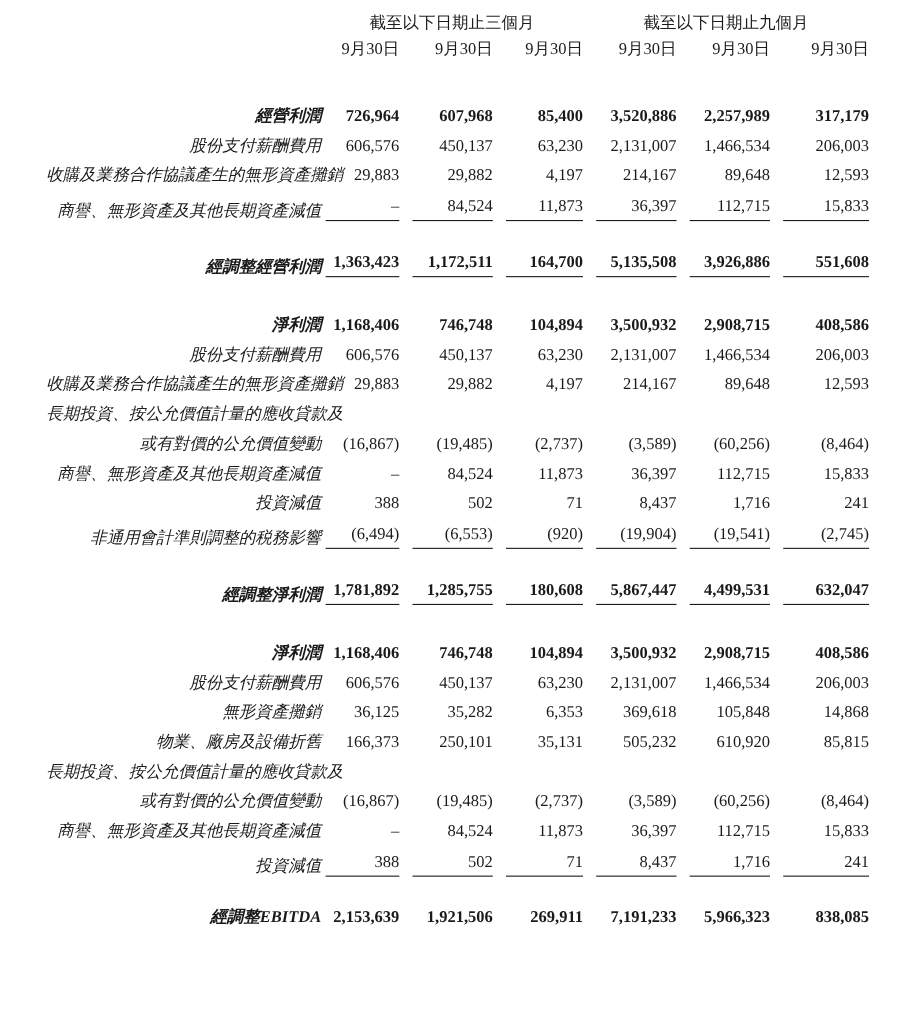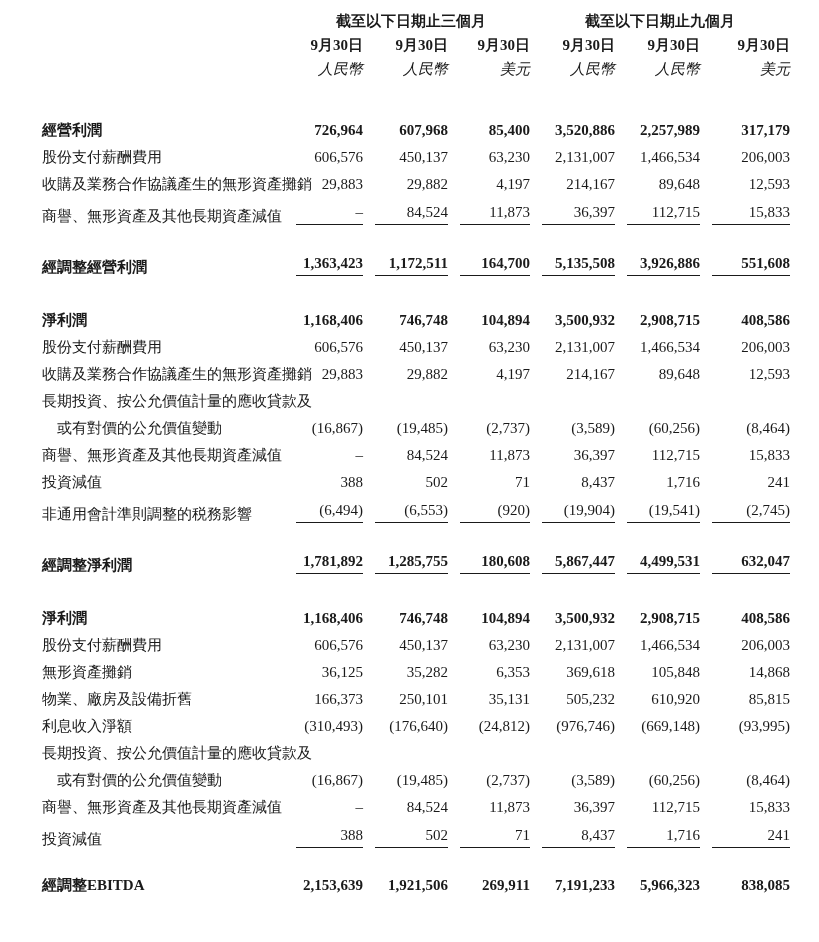--- a/index.html
+++ b/index.html
@@ -7,25 +7,25 @@
     width:819px;height:942px;background:#ffffff;color:#1a1a1a;
     font-family:"Liberation Serif","DejaVu Serif",serif;
     overflow:hidden;
   }
   .sheet{padding:6px 29px 0 42px;}
   table{
     border-collapse:collapse;table-layout:fixed;width:748px;
     font-size:15px;line-height:1.2;
   }
   td{padding:0;}
-  thead td{font-weight:bold;text-align:right;vertical-align:bottom;height:24px;white-space:nowrap;}
+  thead td{font-weight:normal;text-align:right;vertical-align:bottom;height:24px;white-space:nowrap;}
   tr.group-row td.grp{text-align:center;height:22px;}
   tr.cur-row td{font-style:italic;font-weight:normal;}
   tbody td{height:27px;vertical-align:bottom;white-space:nowrap;}
-  td.label{text-align:left;overflow:visible;}
+  td.label{text-align:right;overflow:visible;font-style:italic;}
   td.label.indent{padding-left:15px;}
   td.num .cell{margin-left:12px;text-align:right;white-space:nowrap;}
   td.num.c1 .cell{margin-left:4px;}
   tr.rule td.num .cell{border-bottom:1.5px solid #1a1a1a;padding-bottom:3px;}
   tr.rule td{height:32px;}
   tr.bold{font-weight:bold;}
   tr.gap-sm td{height:19px;}
   tr.gap-md td{height:26px;}
   tr.gap-lg td{height:34px;}
 </style>
@@ -51,29 +51,20 @@
       </tr>
       <tr class="date-row">
         <td></td>
         <td>9月30日</td>
         <td>9月30日</td>
         <td>9月30日</td>
         <td>9月30日</td>
         <td>9月30日</td>
         <td>9月30日</td>
       </tr>
-      <tr class="cur-row">
-        <td></td>
-        <td>人民幣</td>
-        <td>人民幣</td>
-        <td>美元</td>
-        <td>人民幣</td>
-        <td>人民幣</td>
-        <td>美元</td>
-      </tr>
     </thead>
     <tbody>
         <tr class="gap-lg">
           <td colspan="7"></td>
         </tr>
         <tr class="bold ">
           <td class="label">經營利潤</td>
           <td class="num c1">
             <div class="cell">726,964</div>
           </td>
@@ -453,41 +444,20 @@
             <div class="cell">35,131</div>
           </td>
           <td class="num c4">
             <div class="cell">505,232</div>
           </td>
           <td class="num c5">
             <div class="cell">610,920</div>
           </td>
           <td class="num c6">
             <div class="cell">85,815</div>
-          </td>
-        </tr>
-        <tr class="">
-          <td class="label">利息收入淨額</td>
-          <td class="num c1">
-            <div class="cell">(310,493)</div>
-          </td>
-          <td class="num c2">
-            <div class="cell">(176,640)</div>
-          </td>
-          <td class="num c3">
-            <div class="cell">(24,812)</div>
-          </td>
-          <td class="num c4">
-            <div class="cell">(976,746)</div>
-          </td>
-          <td class="num c5">
-            <div class="cell">(669,148)</div>
-          </td>
-          <td class="num c6">
-            <div class="cell">(93,995)</div>
           </td>
         </tr>
         <tr class="">
           <td class="label">長期投資、按公允價值計量的應收貸款及</td>
           <td class="num c1">
             <div class="cell"></div>
           </td>
           <td class="num c2">
             <div class="cell"></div>
           </td>

